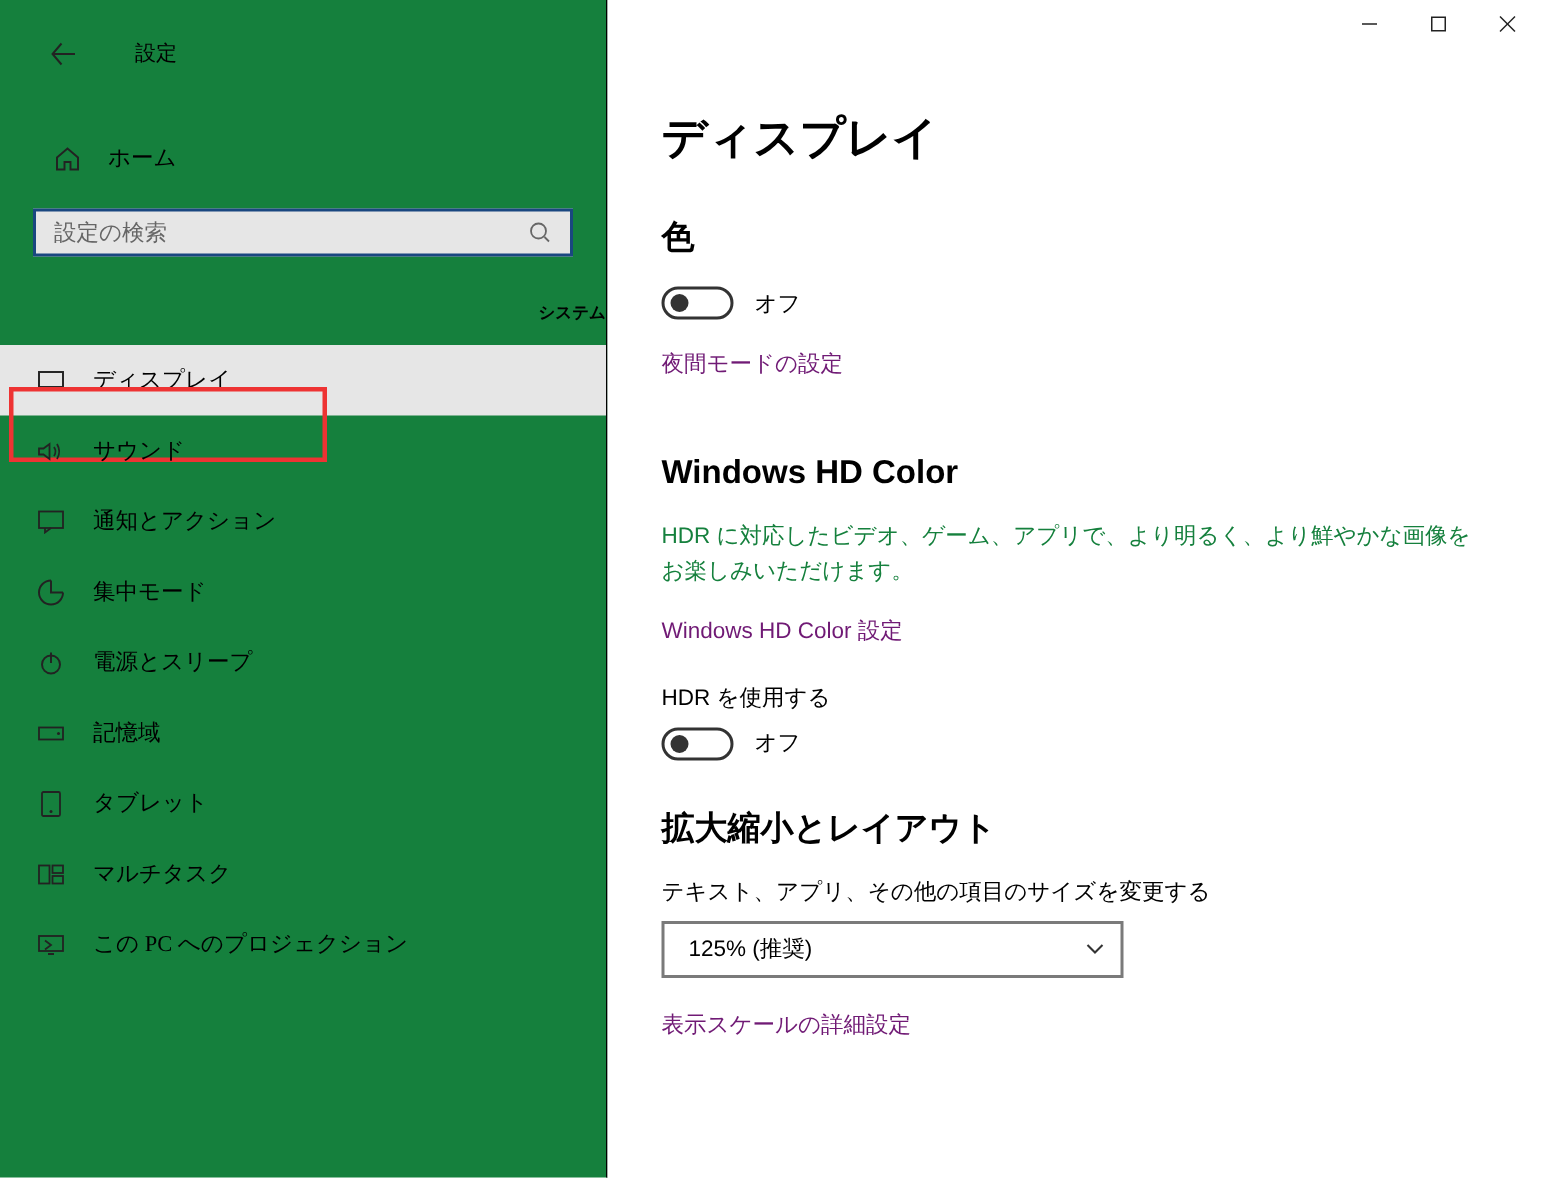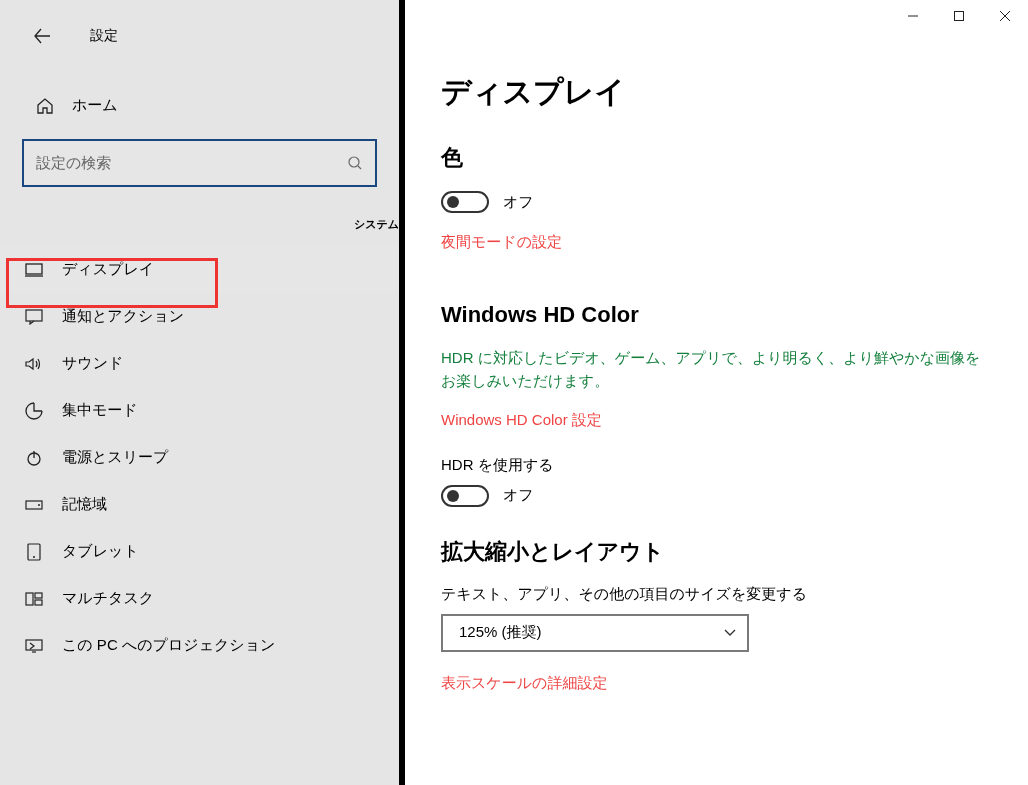--- a/index.html
+++ b/index.html
@@ -6,24 +6,25 @@
 body {
   font-family: "Yu Gothic UI", "Meiryo", "Segoe UI", sans-serif;
   background: #fff;
   width: 1028px;
   height: 785px;
   overflow: hidden;
   display: flex;
 }
 .sidebar {
   width: 405px;
-  background: #e5e5e5;
+  background: #15803d;
   height: 100%;
   position: relative;
-  border-right: 6px solid #000000;
+  border-right: 1px solid #000000;
+  font-family: Liberation Serif, serif;
 }
 .main {
   flex: 1;
   background: #fff;
   height: 100%;
   padding: 0;
   position: relative;
 }
 .titlebar-sys {
   position: absolute;
@@ -62,21 +63,21 @@
   padding: 10px 0 10px 36px;
   gap: 18px;
   margin-top: 22px;
 }
 .home-label { font-size: 15px; }
 .search-wrap {
   margin: 14px 22px 0 22px;
 }
 .search-box {
   width: 100%;
-  height: 48px;
+  height: 32px;
   border: 2px solid #1a4780;
   background: #e6e6e6;
   position: relative;
   display: flex;
   align-items: center;
 }
 .search-input-text {
   flex: 1;
   padding-left: 12px;
   color: #666;
@@ -148,21 +149,21 @@
   width: 12px;
   height: 12px;
   background: #333;
   border-radius: 50%;
   position: absolute;
   top: 3px;
   left: 4px;
 }
 .toggle-state { font-size: 15px; }
 .link {
-  color: #ef4444;
+  color: #701a75;
   font-size: 15px;
   margin-top: 6px;
   margin-bottom: 30px;
   display: inline-block;
 }
 .desc {
   color: #15803d;
   font-size: 15px;
   line-height: 1.55;
   margin-bottom: 12px;
@@ -224,36 +225,36 @@
             <rect x="1" y="1" width="16" height="10" stroke="#222" stroke-width="1.3" fill="none"></rect>
             <line x1="0" y1="13" x2="18" y2="13" stroke="#222" stroke-width="1.3"></line>
           </svg>
       </span>
       <span>ディスプレイ</span>
     </div>
     <div class="highlight-box" style="left:6px; top:258px; width:212px; height:50px;"></div>
 
     <div class="nav-item">
       <span class="ic">
+        <svg width="18" height="14" viewBox="0 0 18 14">
+            <path d="M1 5 H4 L8 2 V12 L4 9 H1 Z" stroke="#222" stroke-width="1.2" fill="none"></path>
+            <path d="M11 4 Q13 7 11 10 M13 2 Q16 7 13 12" stroke="#222" stroke-width="1.2" fill="none"></path>
+          </svg>
+      </span>
+      <span>サウンド</span>
+    </div>
+
+    <div class="nav-item">
+      <span class="ic">
         <svg width="18" height="16" viewBox="0 0 18 16">
             <rect x="1" y="1" width="16" height="11" stroke="#222" stroke-width="1.2" fill="none"></rect>
             <path d="M5 12 L5 15 L9 12" stroke="#222" stroke-width="1.2" fill="none"></path>
           </svg>
       </span>
       <span>通知とアクション</span>
-    </div>
-
-    <div class="nav-item">
-      <span class="ic">
-        <svg width="18" height="14" viewBox="0 0 18 14">
-            <path d="M1 5 H4 L8 2 V12 L4 9 H1 Z" stroke="#222" stroke-width="1.2" fill="none"></path>
-            <path d="M11 4 Q13 7 11 10 M13 2 Q16 7 13 12" stroke="#222" stroke-width="1.2" fill="none"></path>
-          </svg>
-      </span>
-      <span>サウンド</span>
     </div>
 
     <div class="nav-item">
       <span class="ic">
         <svg width="18" height="18" viewBox="0 0 18 18">
             <path d="M9 1 A8 8 0 1 0 17 9" stroke="#222" stroke-width="1.3" fill="none"></path>
             <path d="M9 1 L9 9 L17 9" stroke="#222" stroke-width="1.3" fill="none"></path>
           </svg>
       </span>
       <span>集中モード</span>

